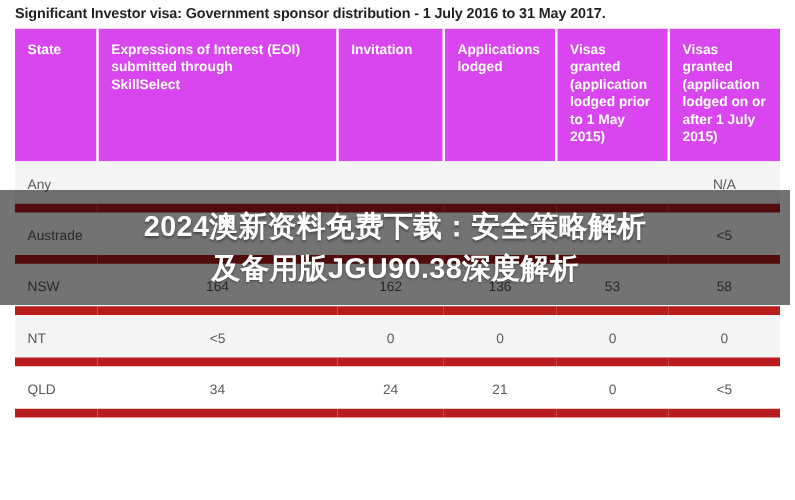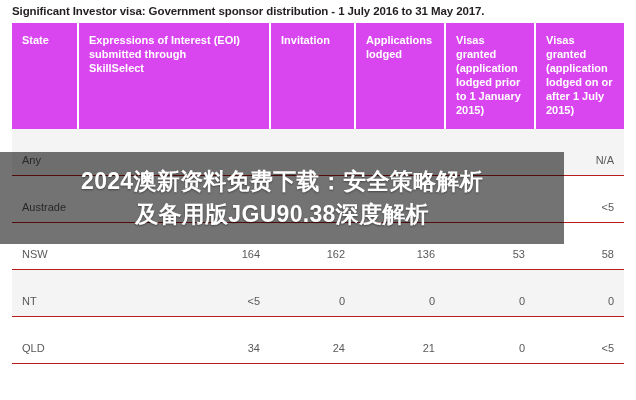--- a/index.html
+++ b/index.html
@@ -47,44 +47,44 @@
   table.data th:last-child {
     border-right: none;
   }
   table.data th .sub {
     font-weight: bold;
     display: block;
   }
   table.data td {
     font-size: 11px;
     color: #58595b;
-    padding: 25px 10px 9px 10px;
-    border-bottom: 1px solid #b91c1c;
+    padding: 13px 10px 9px 10px;
+    border-bottom: 7px solid #b91c1c;
     vertical-align: middle;
     background: #ffffff;
   }
   table.data td.num {
-    text-align: right;
+    text-align: center;
   }
   table.data tr.alt td {
     background: #f4f4f4;
   }
   .col-state { width: 66px; }
   .col-eoi { width: 192px; }
   .col-inv { width: 85px; }
   .col-app { width: 90px; }
   .col-vg1 { width: 90px; }
   .col-vg2 { width: 89px; }
 
   
   .overlay {
     position: absolute;
     left: 0;
     top: 152px;
-    width: 564px;
+    width: 632px;
     height: 92px;
     background: rgba(0, 0, 0, 0.55);
     display: flex;
     align-items: center;
     justify-content: center;
     box-sizing: border-box;
     padding: 0 10px;
   }
   .overlay-text {
     color: #ffffff;
@@ -125,21 +125,21 @@
         <th>
           <span class="sub">Invitation</span>
         </th>
         <th>
           <span class="sub">Applications</span>
           <span class="sub">lodged</span>
         </th>
         <th>
           <span class="sub">Visas</span>
           <span class="sub">granted</span>
-          <span class="sub">(application lodged prior to 1 January 2015)</span>
+          <span class="sub">(application lodged prior to 1 May 2015)</span>
         </th>
         <th>
           <span class="sub">Visas</span>
           <span class="sub">granted</span>
           <span class="sub">(application lodged on or after 1 July 2015)</span>
         </th>
       </tr>
     </thead>
     <tbody>
       <tr class="alt">

